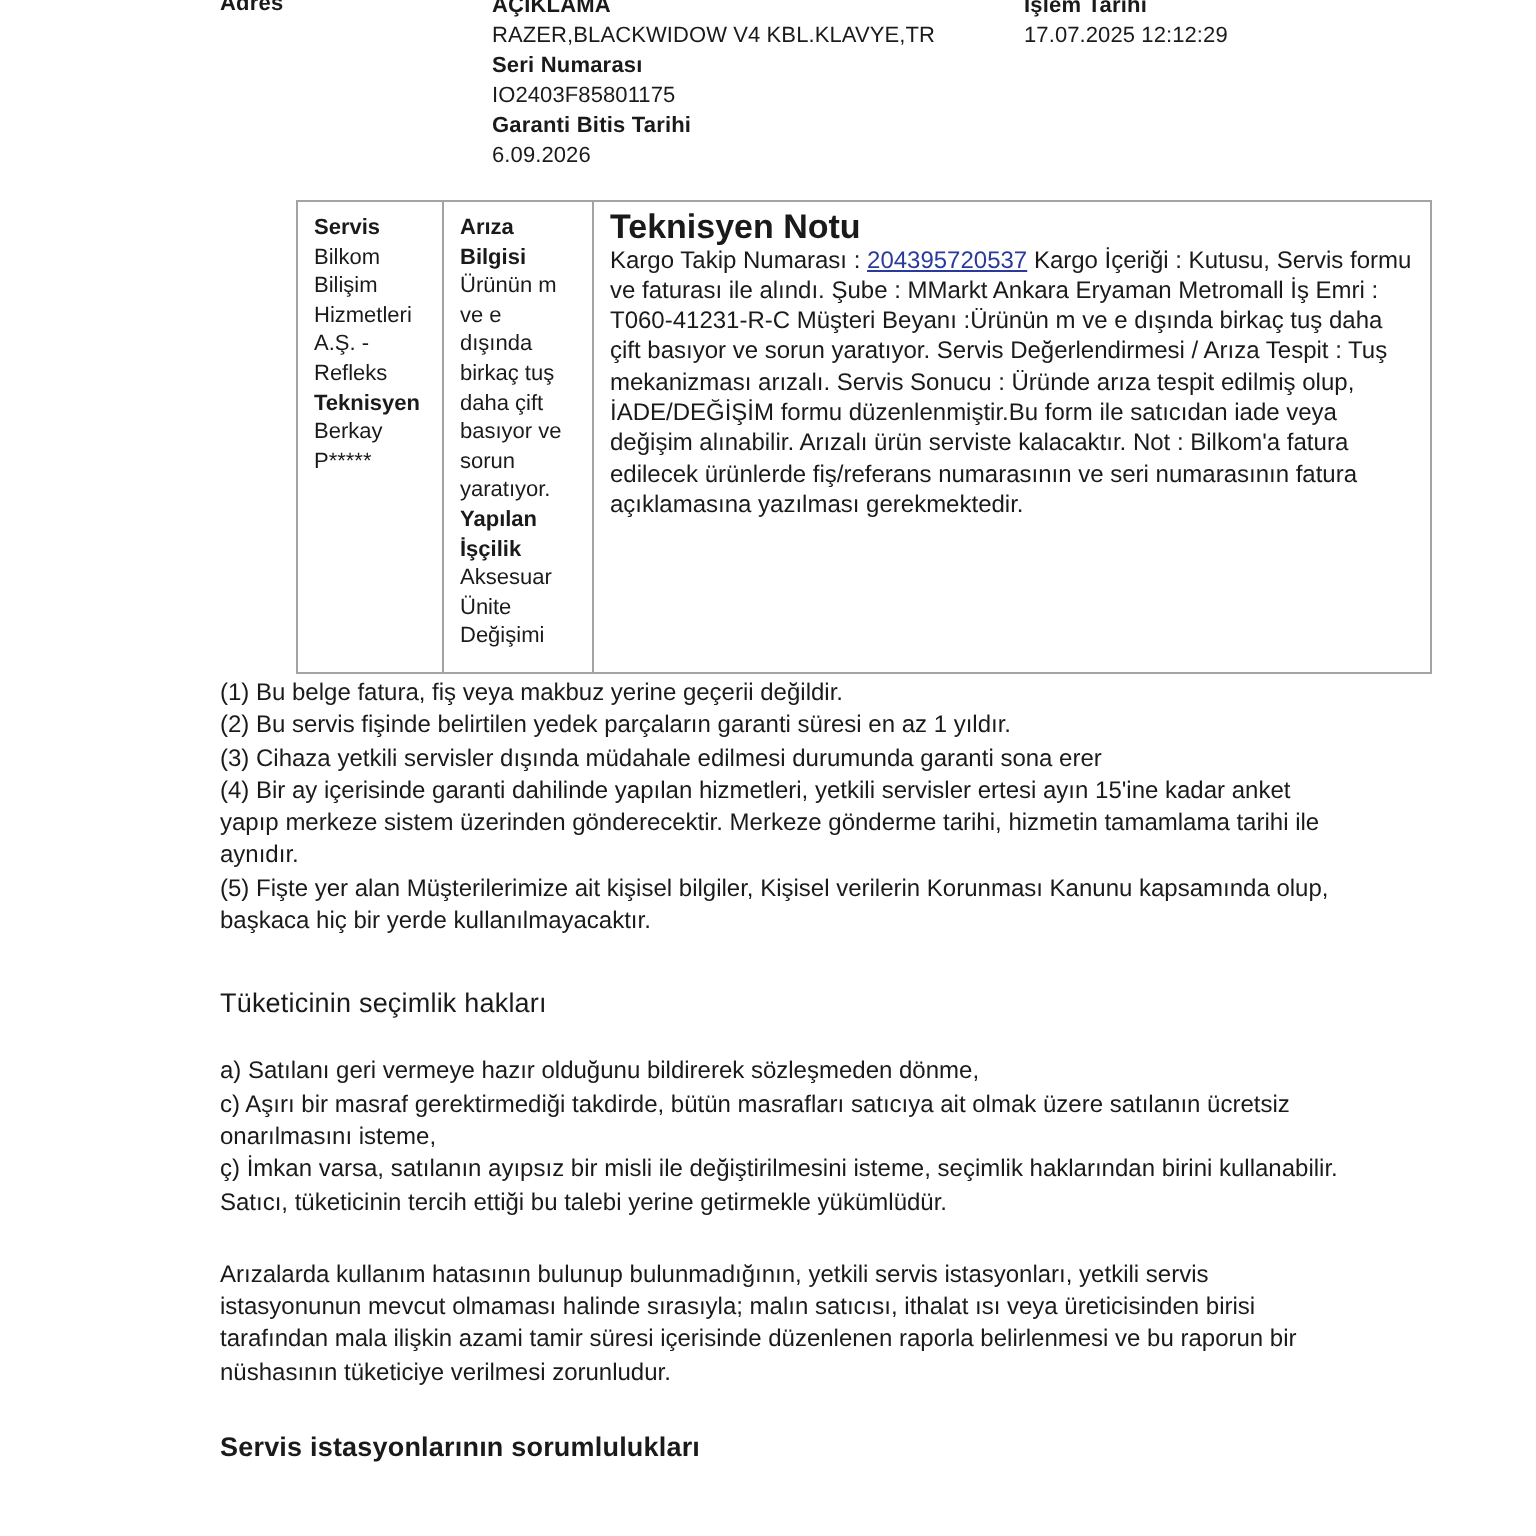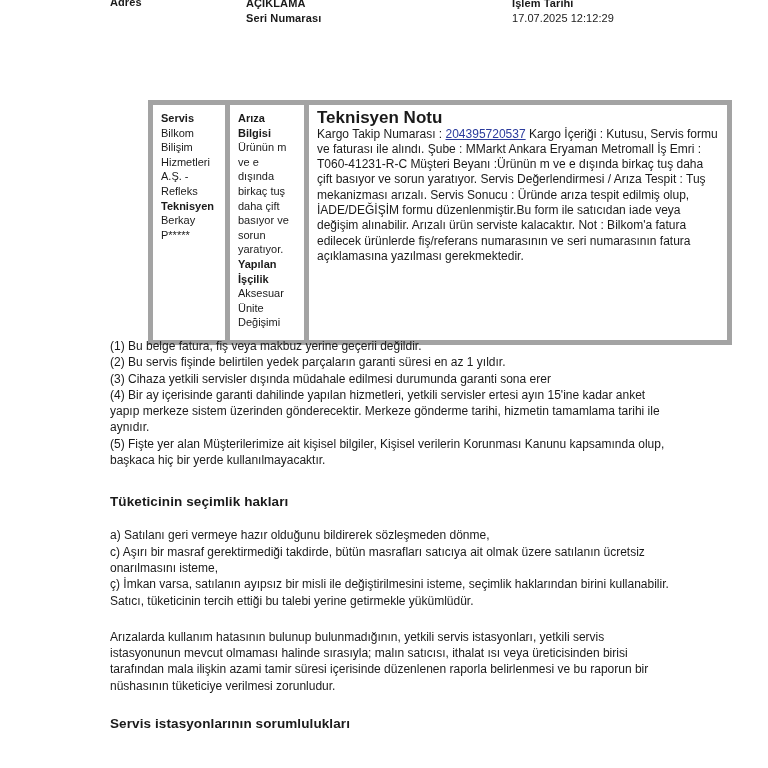--- a/index.html
+++ b/index.html
@@ -69,21 +69,21 @@
   
   .info-table {
     position: absolute;
     left: 148px;
     top: 100px;
     width: 516px;
     border-collapse: collapse;
     table-layout: fixed;
   }
   .info-table td {
-    border: 5px solid #a3a3a3;
+    border: 1px solid #a3a3a3;
     vertical-align: top;
     padding: 6px 8px 10px 8px;
     font-size: 11px;
     line-height: 14.6px;
   }
   .cell-servis { width: 56px; }
   .cell-ariza  { width: 58px; }
   .cell-not    { width: 402px; }
   .cell-head {
     font-weight: bold;
@@ -119,21 +119,21 @@
   }
   .clause-list {
     font-size: 12px;
     line-height: 16.3px;
   }
   .clause-list p {
     margin: 0;
   }
   .section-title {
     font-size: 13.5px;
-    font-weight: bold;
+    font-weight: normal;
     margin: 26px 0 0 0;
     letter-spacing: 0.1px;
   }
   .para {
     font-size: 12px;
     line-height: 16.3px;
     margin: 18px 0 0 0;
   }
   .rights-list {
     font-size: 12px;
@@ -159,21 +159,25 @@
 <body>
 
 <div class="page">
 
   <div class="top-block">
     <div class="top-row">
       <div class="col-adres">Adres</div>
 
       <div class="col-aciklama">
         <div class="fld-label">AÇIKLAMA</div>
+        <div class="fld-value">RAZER,BLACKWIDOW V4 KBL.KLAVYE,TR</div>
         <div class="fld-label">Seri Numarası</div>
+        <div class="fld-value">IO2403F85801175</div>
+        <div class="fld-label">Garanti Bitis Tarihi</div>
+        <div class="fld-value">6.09.2026</div>
       </div>
 
       <div class="col-islem">
         <div class="fld-label">İşlem Tarihi</div>
         <div class="fld-value">17.07.2025 12:12:29</div>
       </div>
     </div>
   </div>
 
   <table class="info-table">

